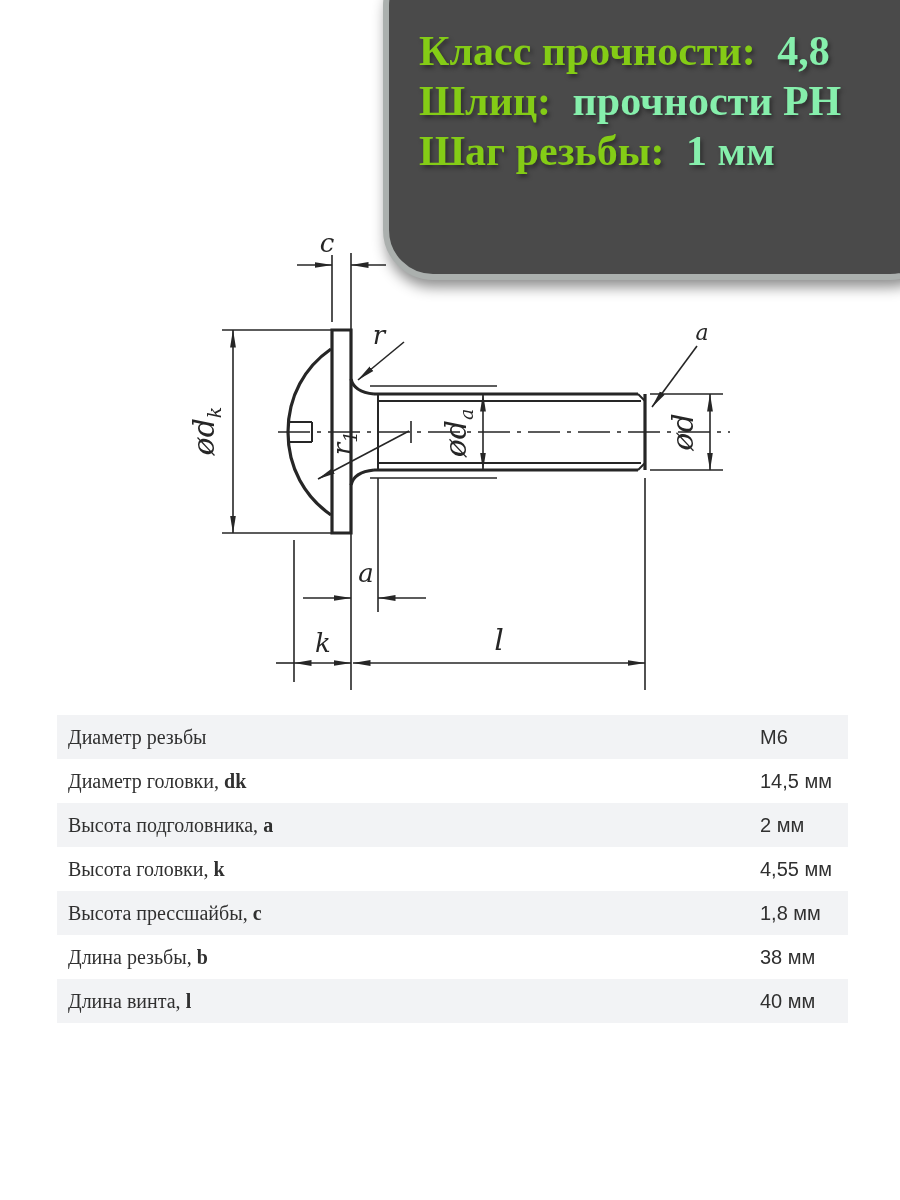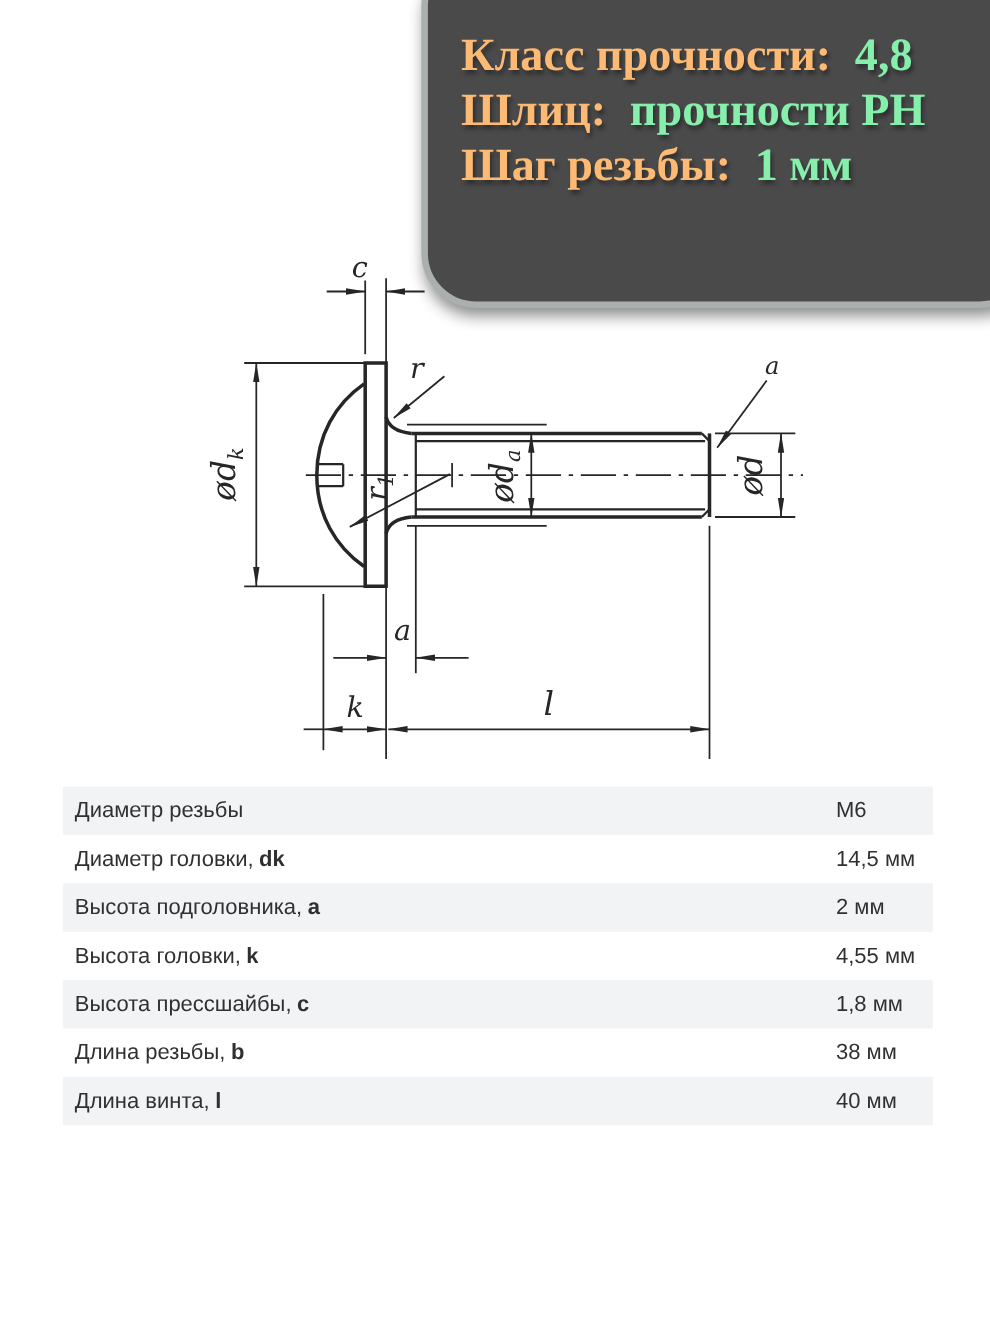--- a/index.html
+++ b/index.html
@@ -7,40 +7,40 @@
         font-family:"Liberation Sans", sans-serif;}
 
   
   .badge{position:absolute;top:-44px;left:383px;right:-40px;height:248px;
          background:#4a4a4a;border:6px solid #abb0ae;border-radius:50px;
          box-shadow:0 10px 14px -3px rgba(0,0,0,0.45);
          padding:64px 10px 0 30px;box-sizing:content-box;}
   .badge-line{font-family:"Liberation Serif", serif;font-weight:bold;font-size:42px;
               line-height:50px;white-space:nowrap;
               text-shadow:2px 3px 4px rgba(0,0,0,0.4);}
-  .badge-label{color:#fdba74;margin-top:24px;}
+  .badge-label{color:#84cc16;margin-top:24px;}
   .badge-value{color:#86efac;margin-left:11px;}
 
   
   svg{position:absolute;top:0;left:0;}
   .thick{stroke:#262626;stroke-width:3.2;fill:none;}
   .med{stroke:#262626;stroke-width:2;fill:none;}
   .thin{stroke:#262626;stroke-width:1.6;fill:none;}
   .cl{stroke:#262626;stroke-width:1.6;fill:none;stroke-dasharray:32 7 4 7;}
   .dlabel{font-family:"DejaVu Serif", serif;font-style:italic;fill:#262626;font-size:26px;}
   .dlabel.big{font-size:30px;}
   .dlabel.small{font-size:22px;}
   .sub{font-size:19px;}
 
   
   .spec-table{position:absolute;top:715px;left:57px;width:791px;
               font-size:20px;color:#303030;}
   .trow{position:relative;height:44px;line-height:44px;}
   .trow.alt{background:#f2f3f5;}
-  .tlabel{position:absolute;left:11px;white-space:nowrap;}
+  .tlabel{position:absolute;left:11px;white-space:nowrap;font-family:Liberation Serif, serif;}
   .sym{font-weight:bold;margin-left:5px;}
   .tvalue{position:absolute;left:703px;white-space:nowrap;}
 </style>
 </head>
 <body>
 
 <div id="page">
 
   <div class="badge">
     <div class="badge-line">

